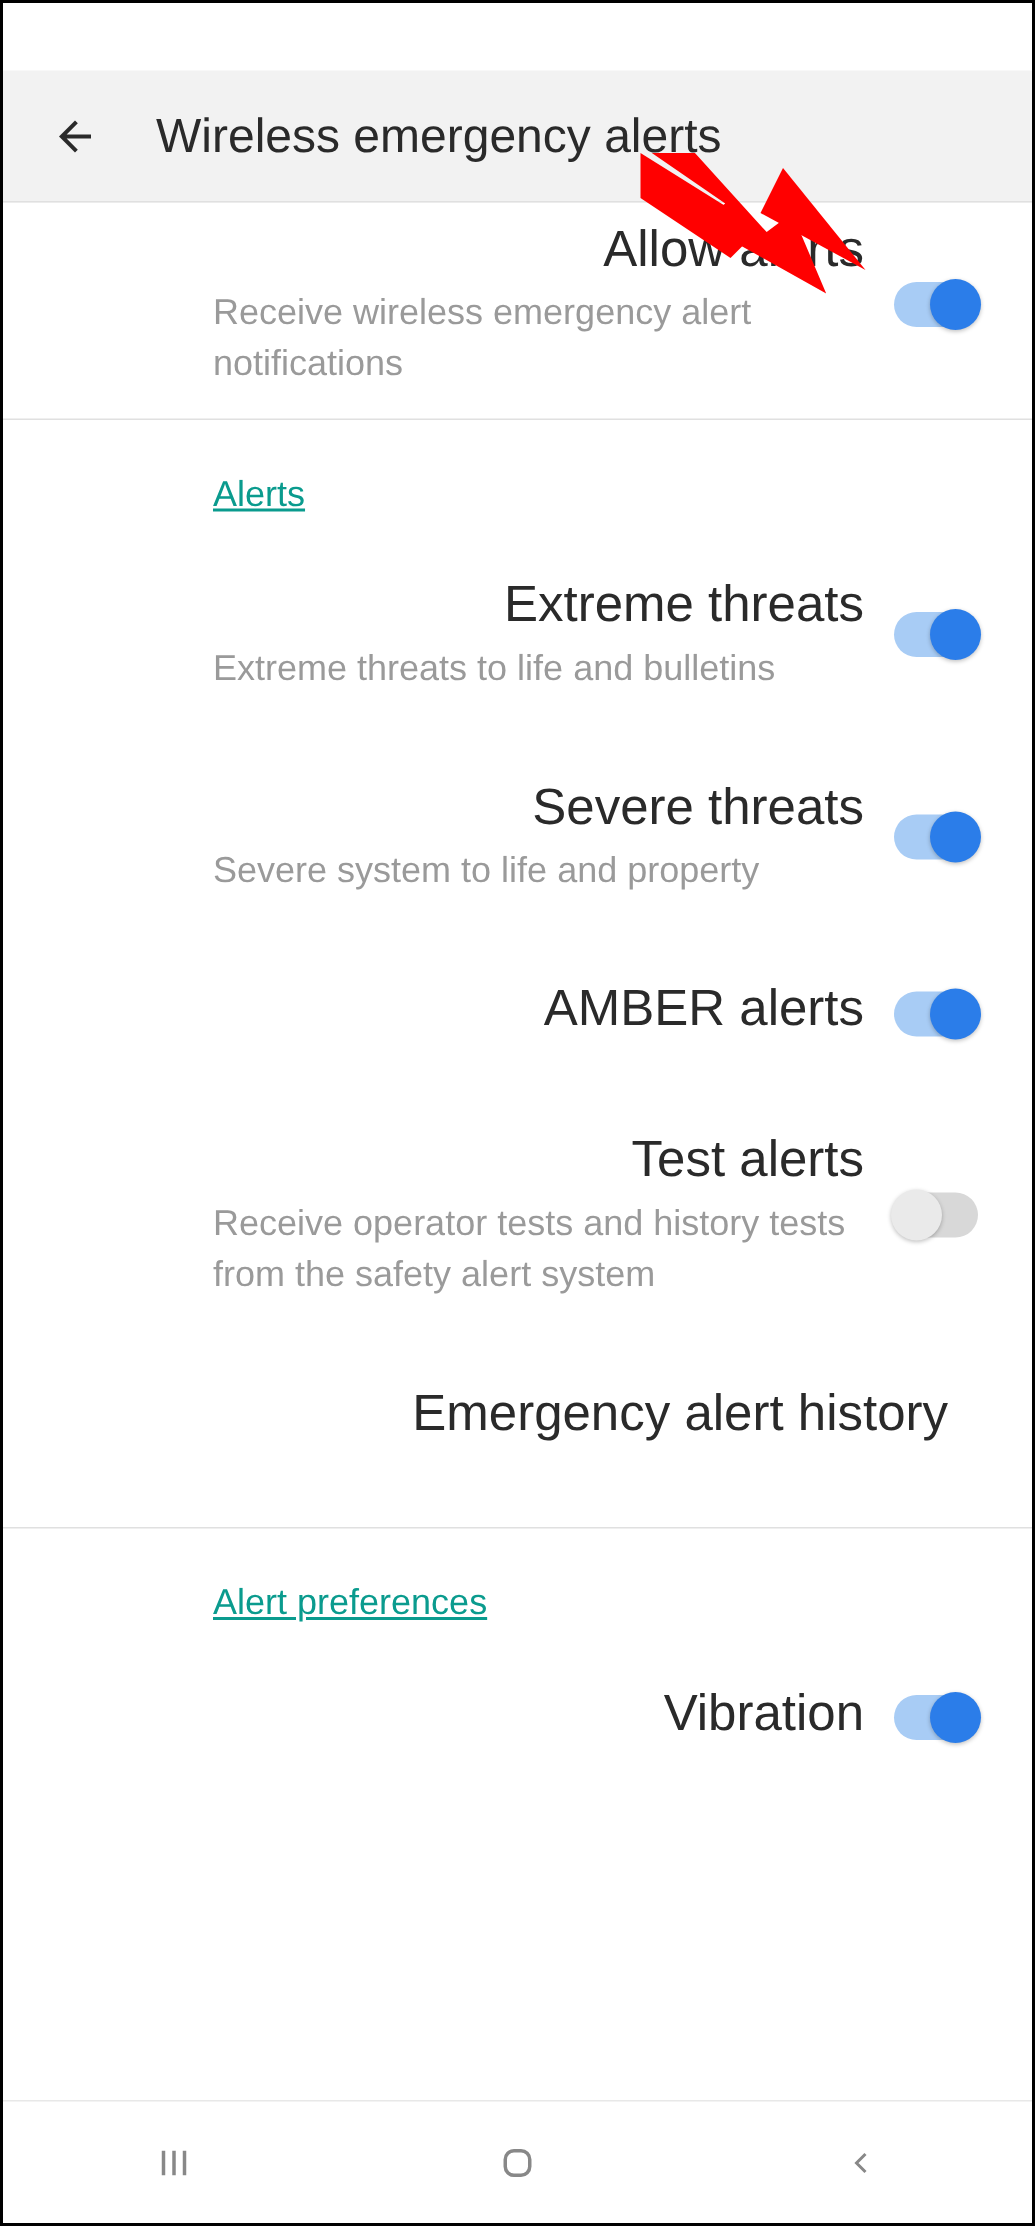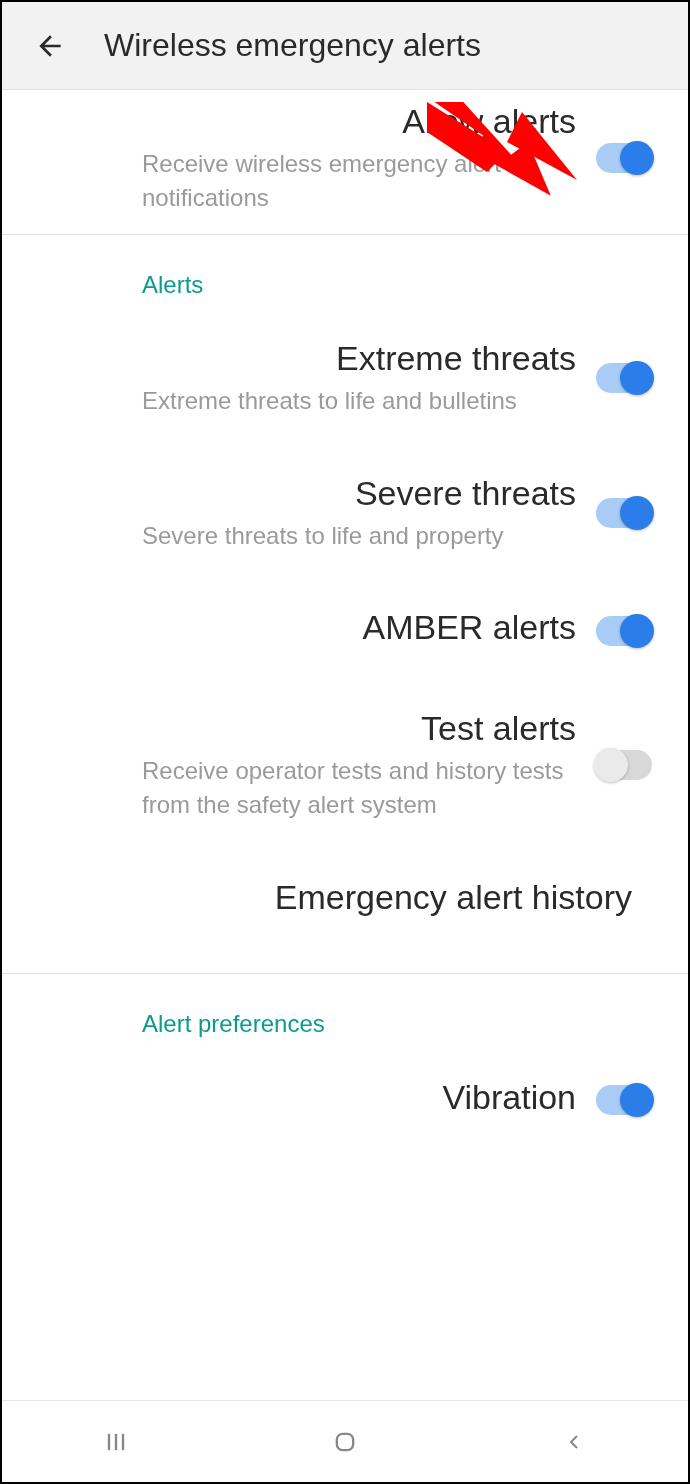--- a/index.html
+++ b/index.html
@@ -12,20 +12,21 @@
   position: relative;
   overflow: hidden;
 }
 .header {
   background: #f2f2f2;
   height: 88px;
   display: flex;
   align-items: center;
   padding: 0 30px;
   border-bottom: 1px solid #e0e0e0;
+  margin-top: 45px;
 }
 .back-arrow {
   width: 36px;
   height: 36px;
   display: flex;
   align-items: center;
   justify-content: center;
   margin-right: 36px;
 }
 .header-title {
@@ -51,20 +52,21 @@
 }
 .setting-desc {
   font-size: 24px;
   color: #9a9a9a;
   line-height: 1.4;
 }
 .section-header {
   font-size: 24px;
   color: #0a9b8e;
   padding: 36px 36px 12px 140px;
+  text-decoration: underline;
 }
 .toggle {
   width: 56px;
   height: 30px;
   border-radius: 15px;
   position: relative;
   flex-shrink: 0;
 }
 .toggle.on {
   background: #a8ccf5;
@@ -167,21 +169,21 @@
     <div class="setting-desc">Extreme threats to life and bulletins</div>
   </div>
   <div class="toggle on">
     <div class="toggle-knob"></div>
   </div>
 </div>
 
 <div class="setting-item">
   <div class="setting-text">
     <div class="setting-title">Severe threats</div>
-    <div class="setting-desc">Severe threats to life and property</div>
+    <div class="setting-desc">Severe system to life and property</div>
   </div>
   <div class="toggle on">
     <div class="toggle-knob"></div>
   </div>
 </div>
 
 <div class="setting-item">
   <div class="setting-text">
     <div class="setting-title">AMBER alerts</div>
   </div>

